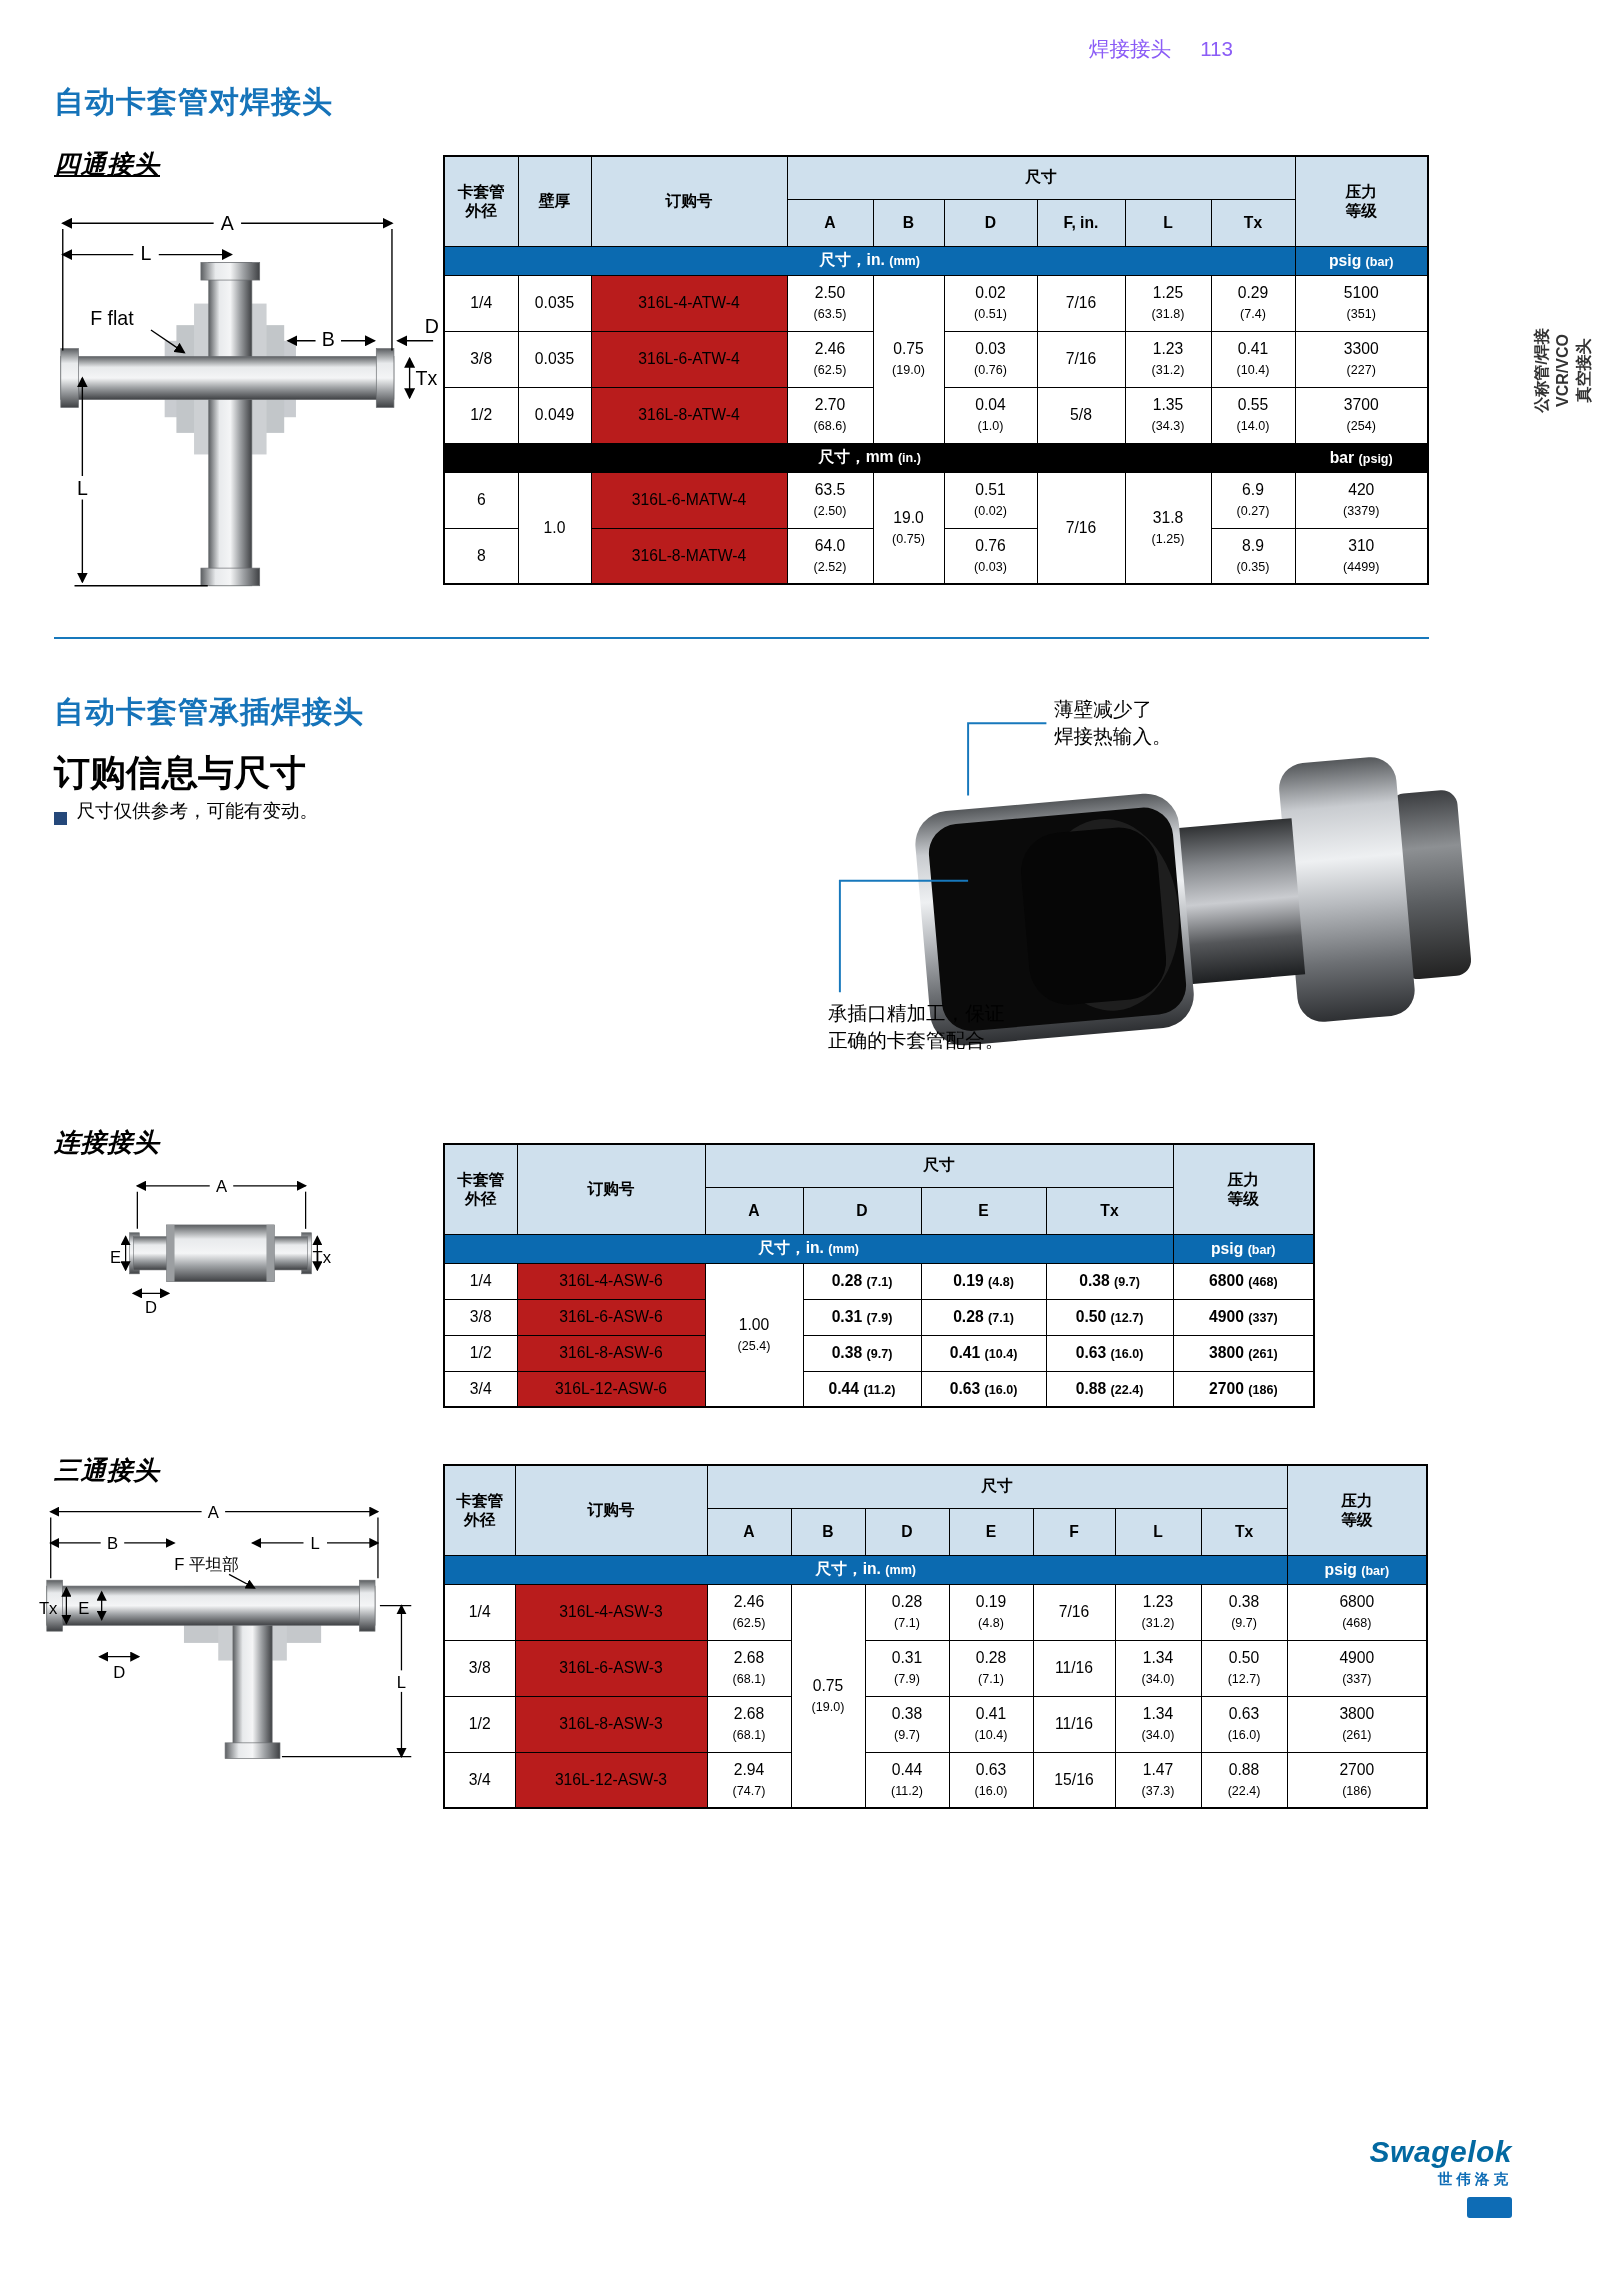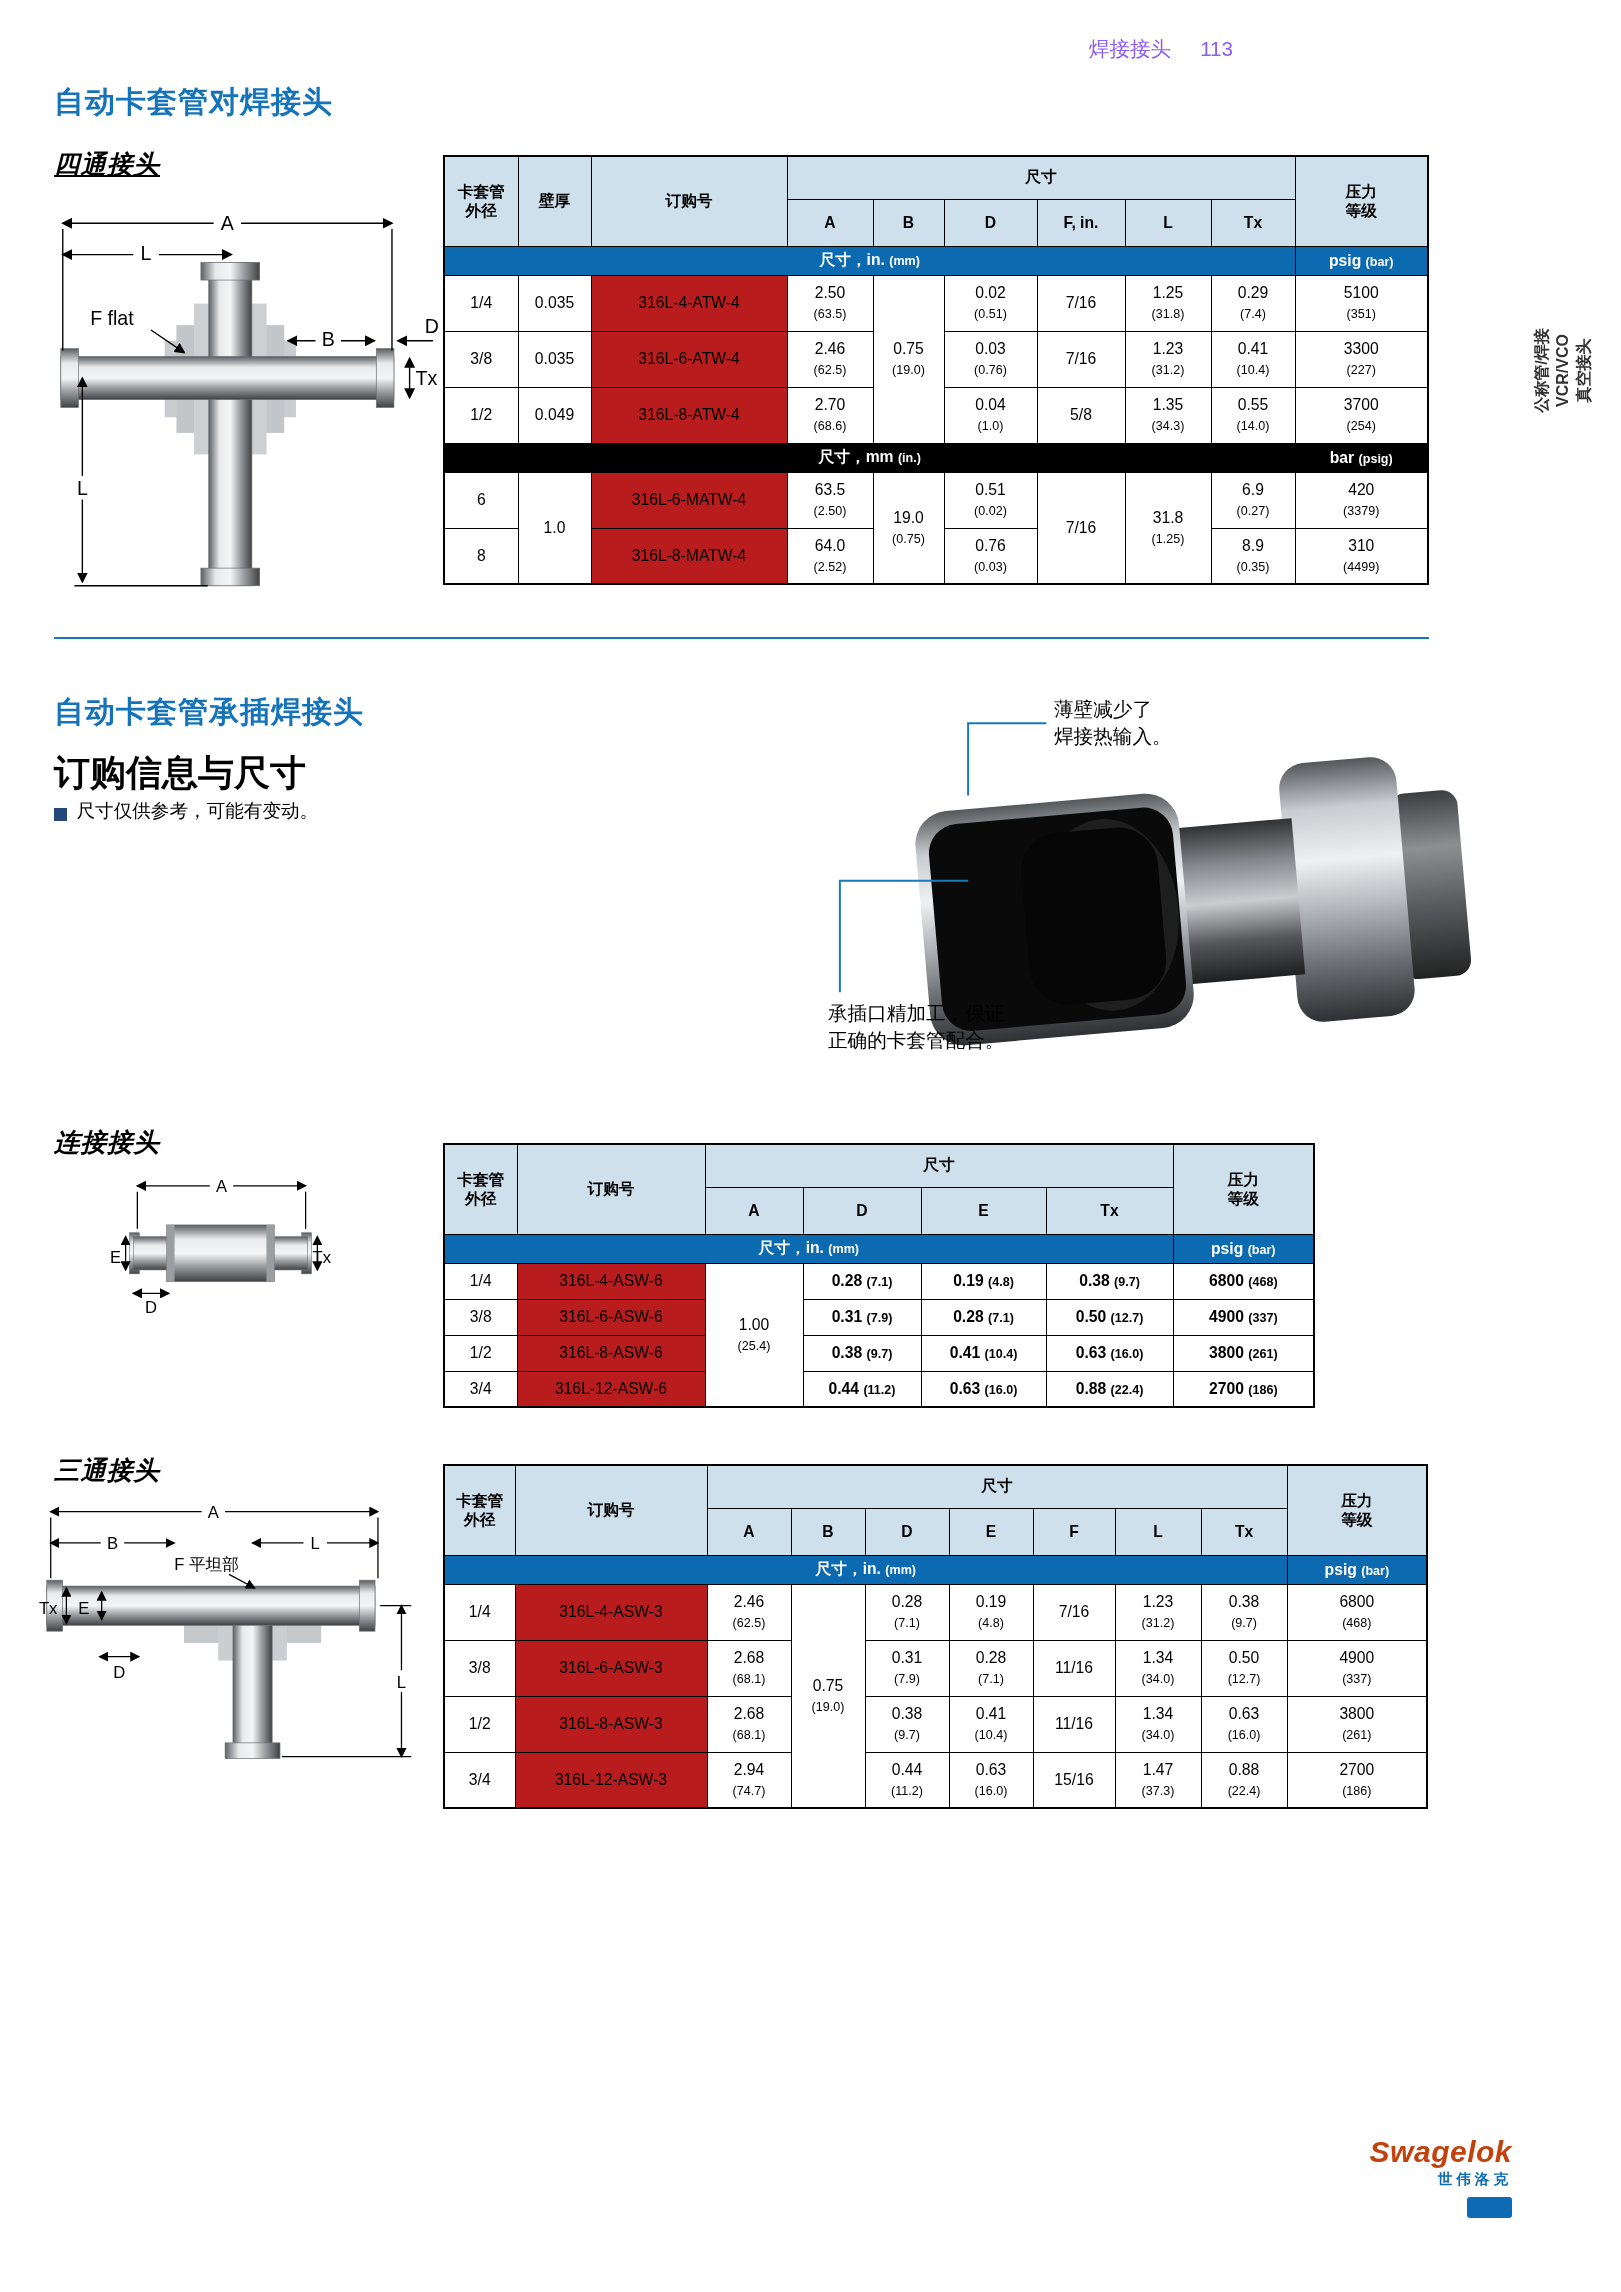--- a/index.html
+++ b/index.html
@@ -6,21 +6,21 @@
   #page{position:relative;width:1621px;height:2293px;background:#fff;overflow:hidden;
         font-family:"Liberation Sans","DejaVu Sans",sans-serif;color:#000;}
   .abs{position:absolute;}
   
   .sec-title{font-size:30px;font-weight:bold;color:#1573b9;letter-spacing:1px;}
   .sub-italic{font-size:25.5px;font-weight:bold;font-style:italic;letter-spacing:1px;}
   .sub-bold{font-size:36px;font-weight:bold;}
   .hdr-right{font-size:20.6px;color:#8b5cf6;}
   .hdr-right .pageno{margin-left:29px;}
   
-  .bullet-row{display:flex;align-items:center;margin-bottom:13.7px;}
+  .bullet-row{display:flex;align-items:flex-end;margin-bottom:13.7px;}
   .bullet-sq{flex:0 0 12.7px;width:12.7px;height:12.7px;background:#25487a;margin:5.9px 9.8px 0 0;}
   .bullet-text{font-size:18.6px;line-height:1.45;}
   
   table.tbl{border-collapse:collapse;table-layout:fixed;border:2px solid #000;background:#fff;}
   table.tbl td{border:1px solid #000;text-align:center;vertical-align:middle;padding:1px 2.9px;
                font-size:15.7px;overflow:hidden;}
   td.hdr{background:#cfe0ed;font-weight:bold;font-size:16.7px;}
   td.hl{font-size:17.6px;}
   .v{white-space:pre-line;line-height:1.22;}
   td.band{background:#0b6ab0;color:#fff;font-weight:bold;font-size:16.7px;border-color:#0b6ab0 #fff;}
@@ -33,21 +33,21 @@
   tr.r2{height:56px;} tr.r1{height:36px;}
   
   .divider{border-top:2px solid #1778bc;}
   
   .callout{font-size:19.6px;line-height:1.4;white-space:pre-line;}
   
   .sidebar{width:118px;height:63px;transform:rotate(-90deg);text-align:center;
            font-size:16px;font-weight:bold;color:#333;line-height:1.32;}
   
   .logo-wrap{text-align:right;}
-  .logo-brand{font-size:30px;font-weight:bold;font-style:italic;color:#c2410c;letter-spacing:0.5px;}
+  .logo-brand{font-size:30px;font-weight:bold;font-style:italic;color:#0369a1;letter-spacing:0.5px;}
   .logo-cn{font-size:14.7px;font-weight:bold;color:#0e6cb5;letter-spacing:3.9px;margin-top:1px;}
   .logo-mark{display:inline-block;width:45px;height:21.6px;background:#0e6cb5;border-radius:2.9px;margin-top:7.8px;}
   svg text{font-family:"Liberation Sans","DejaVu Sans",sans-serif;}
   .dimtxt{font-size:20px;} .dimtxt-sm{font-size:17px;}
 </style>
 </head>
 <body>
 
 <div id="page">
 

